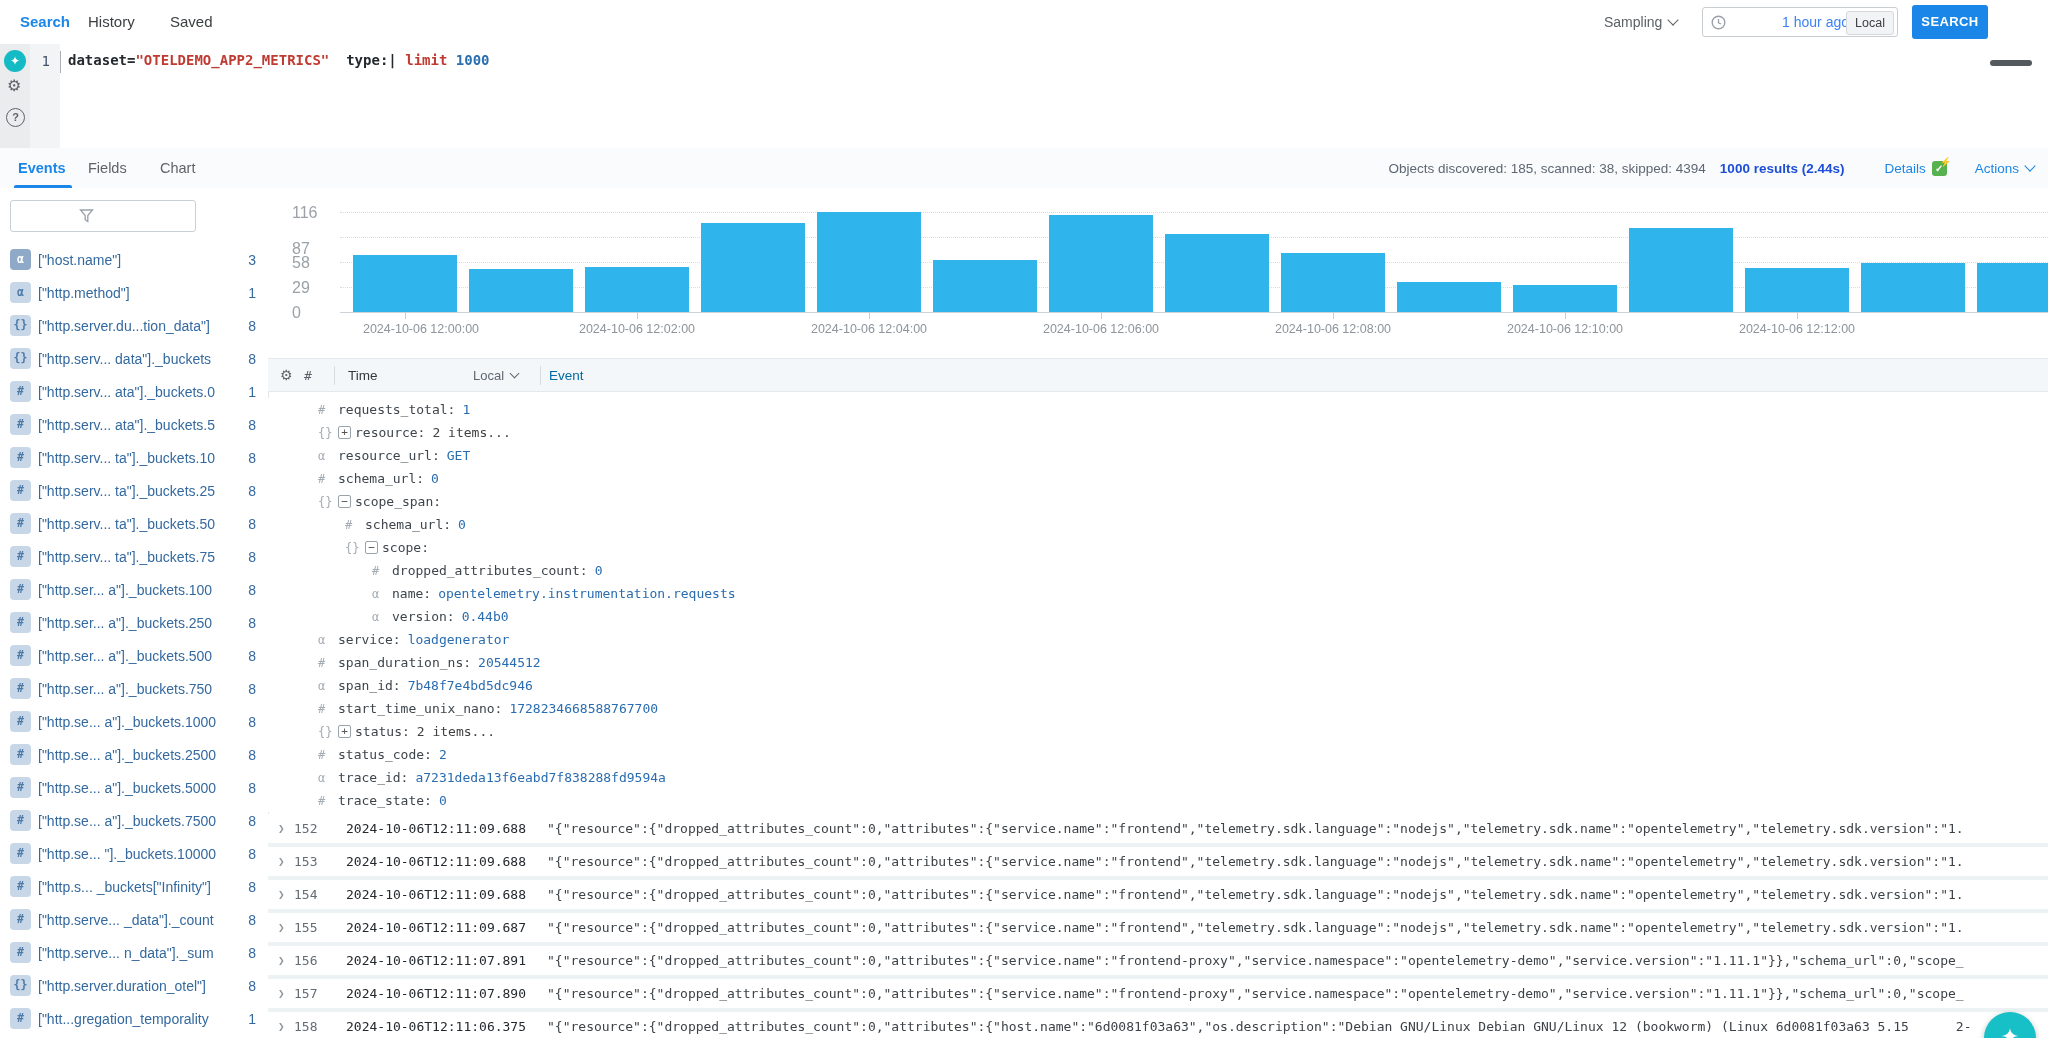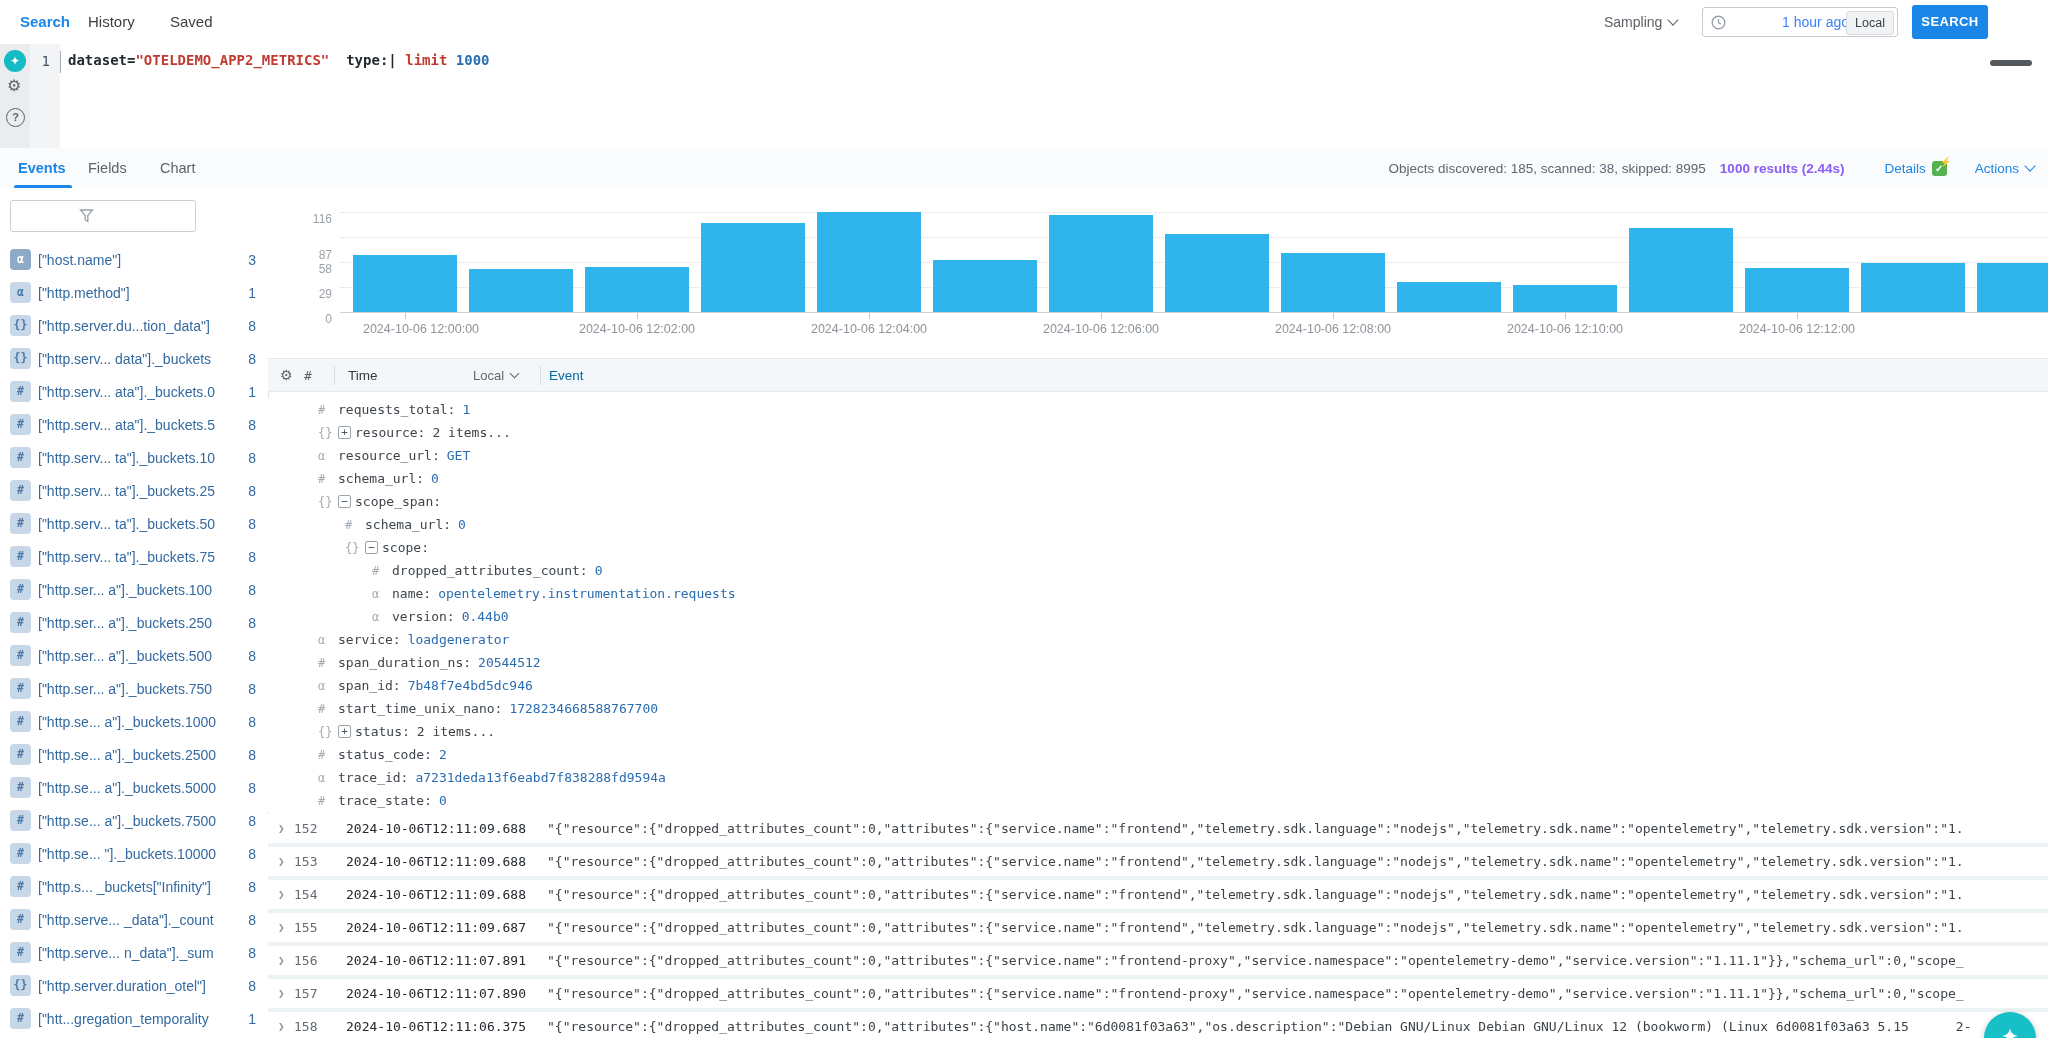--- a/index.html
+++ b/index.html
@@ -28,21 +28,21 @@
   .cursor-bar{position:absolute;left:60px;top:7px;width:1px;height:22px;background:#a9afb5;}
   .code-line{position:absolute;left:68px;top:8px;font-family:"DejaVu Sans Mono",monospace;font-size:14px;font-weight:bold;white-space:pre;}
   .ed-scroll{position:absolute;left:1990px;top:16px;width:42px;height:6px;border-radius:3px;background:#54595e;cursor:pointer;}
 
   
   .tabbar{position:absolute;left:0;top:148px;width:2048px;height:40px;background:#fafbfc;border-bottom:1px solid #e3e7ea;}
   .rtab{position:absolute;top:0;height:40px;line-height:40px;font-size:14.5px;color:#5f6368;cursor:pointer;}
   .rtab.active{color:#1a86e8;font-weight:bold;}
   .rtab-underline{position:absolute;left:14px;bottom:0;width:58px;height:3px;background:#1a86e8;border-radius:2px 2px 0 0;}
   .statsbar{position:absolute;right:14px;top:148px;height:40px;display:flex;align-items:center;font-size:13.5px;color:#5d6773;}
-  .stats-results{margin-left:14px;font-weight:bold;color:#8b5cf6;}
+  .stats-results{margin-left:14px;font-weight:bold;color:#1d4ed8;}
   .link{color:#1a86e8;cursor:pointer;}
   .details-wrap{margin-left:40px;display:flex;align-items:center;}
   .status-ic{position:relative;width:15px;height:15px;margin-left:6px;background:#57b14e;border-radius:3px;color:#fff;font-size:10px;font-weight:bold;text-align:center;line-height:15px;}
   .status-bolt{position:absolute;top:-6px;right:-5px;font-size:9px;color:#1a86e8;}
   .actions-wrap{margin-left:28px;}
 
   
   .sidebar{position:absolute;left:0;top:188px;width:268px;bottom:0;background:#fff;border-right:1px solid #e1e6ea;overflow:hidden;}
   .filter-box{position:absolute;left:10px;top:12px;width:186px;height:32px;border:1px solid #c8cfd6;border-radius:3px;box-sizing:border-box;background:#fff;cursor:text;}
   .filter-box svg{position:absolute;left:68px;top:8px;}
@@ -50,21 +50,21 @@
   .s-item{position:relative;height:33px;cursor:pointer;}
   .s-badge{position:absolute;left:10px;top:5px;width:21px;height:21px;border-radius:4px;background:#c7d7e8;color:#4d7aa6;font-size:11.5px;font-weight:bold;text-align:center;line-height:21px;font-family:"DejaVu Sans Mono",monospace;}
   .s-badge.dark{background:#8fa9c9;color:#fff;}
   .s-label{position:absolute;left:38px;top:0;height:33px;line-height:32px;font-size:14px;color:#34699f;white-space:nowrap;}
   .s-count{position:absolute;right:12px;top:0;height:33px;line-height:32px;font-size:14px;color:#34699f;}
 
   
   .chart{position:absolute;left:268px;top:188px;width:1780px;height:172px;background:#fff;overflow:hidden;}
   .gridline{position:absolute;left:72px;right:0;height:0;border-top:1px dotted #d9dde0;}
   .baseline{position:absolute;left:72px;right:0;top:124px;height:1px;background:#cdd2d6;}
-  .ylab{position:absolute;left:24px;width:40px;text-align:right;font-size:12px;color:#9ba1a7;margin-top:8px;}
+  .ylab{position:absolute;left:24px;width:40px;text-align:left;font-size:16px;color:#9ba1a7;}
   .xlab{position:absolute;top:134px;transform:translateX(-50%);font-size:12.5px;color:#8d949b;white-space:nowrap;}
   .xtick{position:absolute;top:124px;width:1px;height:7px;background:#c6cbd0;}
   .bar{position:absolute;width:104px;background:#2fb5eb;cursor:pointer;}
 
   
   .thead{position:absolute;left:268px;right:0;top:358px;height:34px;background:#f3f7fa;border-top:1px solid #e3e9ee;border-bottom:1px solid #e3e9ee;box-sizing:border-box;}
   .th-gear{position:absolute;left:12px;top:8px;font-size:14px;color:#5f6368;cursor:pointer;}
   .th-hash{position:absolute;left:36px;top:0;line-height:33px;font-family:"DejaVu Sans Mono",monospace;font-size:13px;color:#5a626a;}
   .th-div{position:absolute;top:7px;width:1px;height:19px;background:#d8dde2;}
   .th-time{position:absolute;left:80px;top:0;line-height:33px;font-size:13.5px;color:#32383d;}
@@ -122,21 +122,21 @@
   <div class="ed-scroll"></div>
 </div>
 
 <div class="tabbar">
   <div class="rtab active" style="left:18px">Events</div>
   <div class="rtab" style="left:88px">Fields</div>
   <div class="rtab" style="left:160px">Chart</div>
   <div class="rtab-underline"></div>
 </div>
 <div class="statsbar">
-  <span>Objects discovered: 185, scanned: 38, skipped: 8995</span>
+  <span>Objects discovered: 185, scanned: 38, skipped: 4394</span>
   <span class="stats-results">1000 results (2.44s)</span>
   <span class="details-wrap">
     <span class="link">Details</span>
     <span class="status-ic"><span>✓</span><span class="status-bolt">⚡</span></span>
   </span>
   <span class="actions-wrap link"><span>Actions</span><span class="chev-down"></span></span>
 </div>
 
 <div class="sidebar">
   <div class="filter-box">

